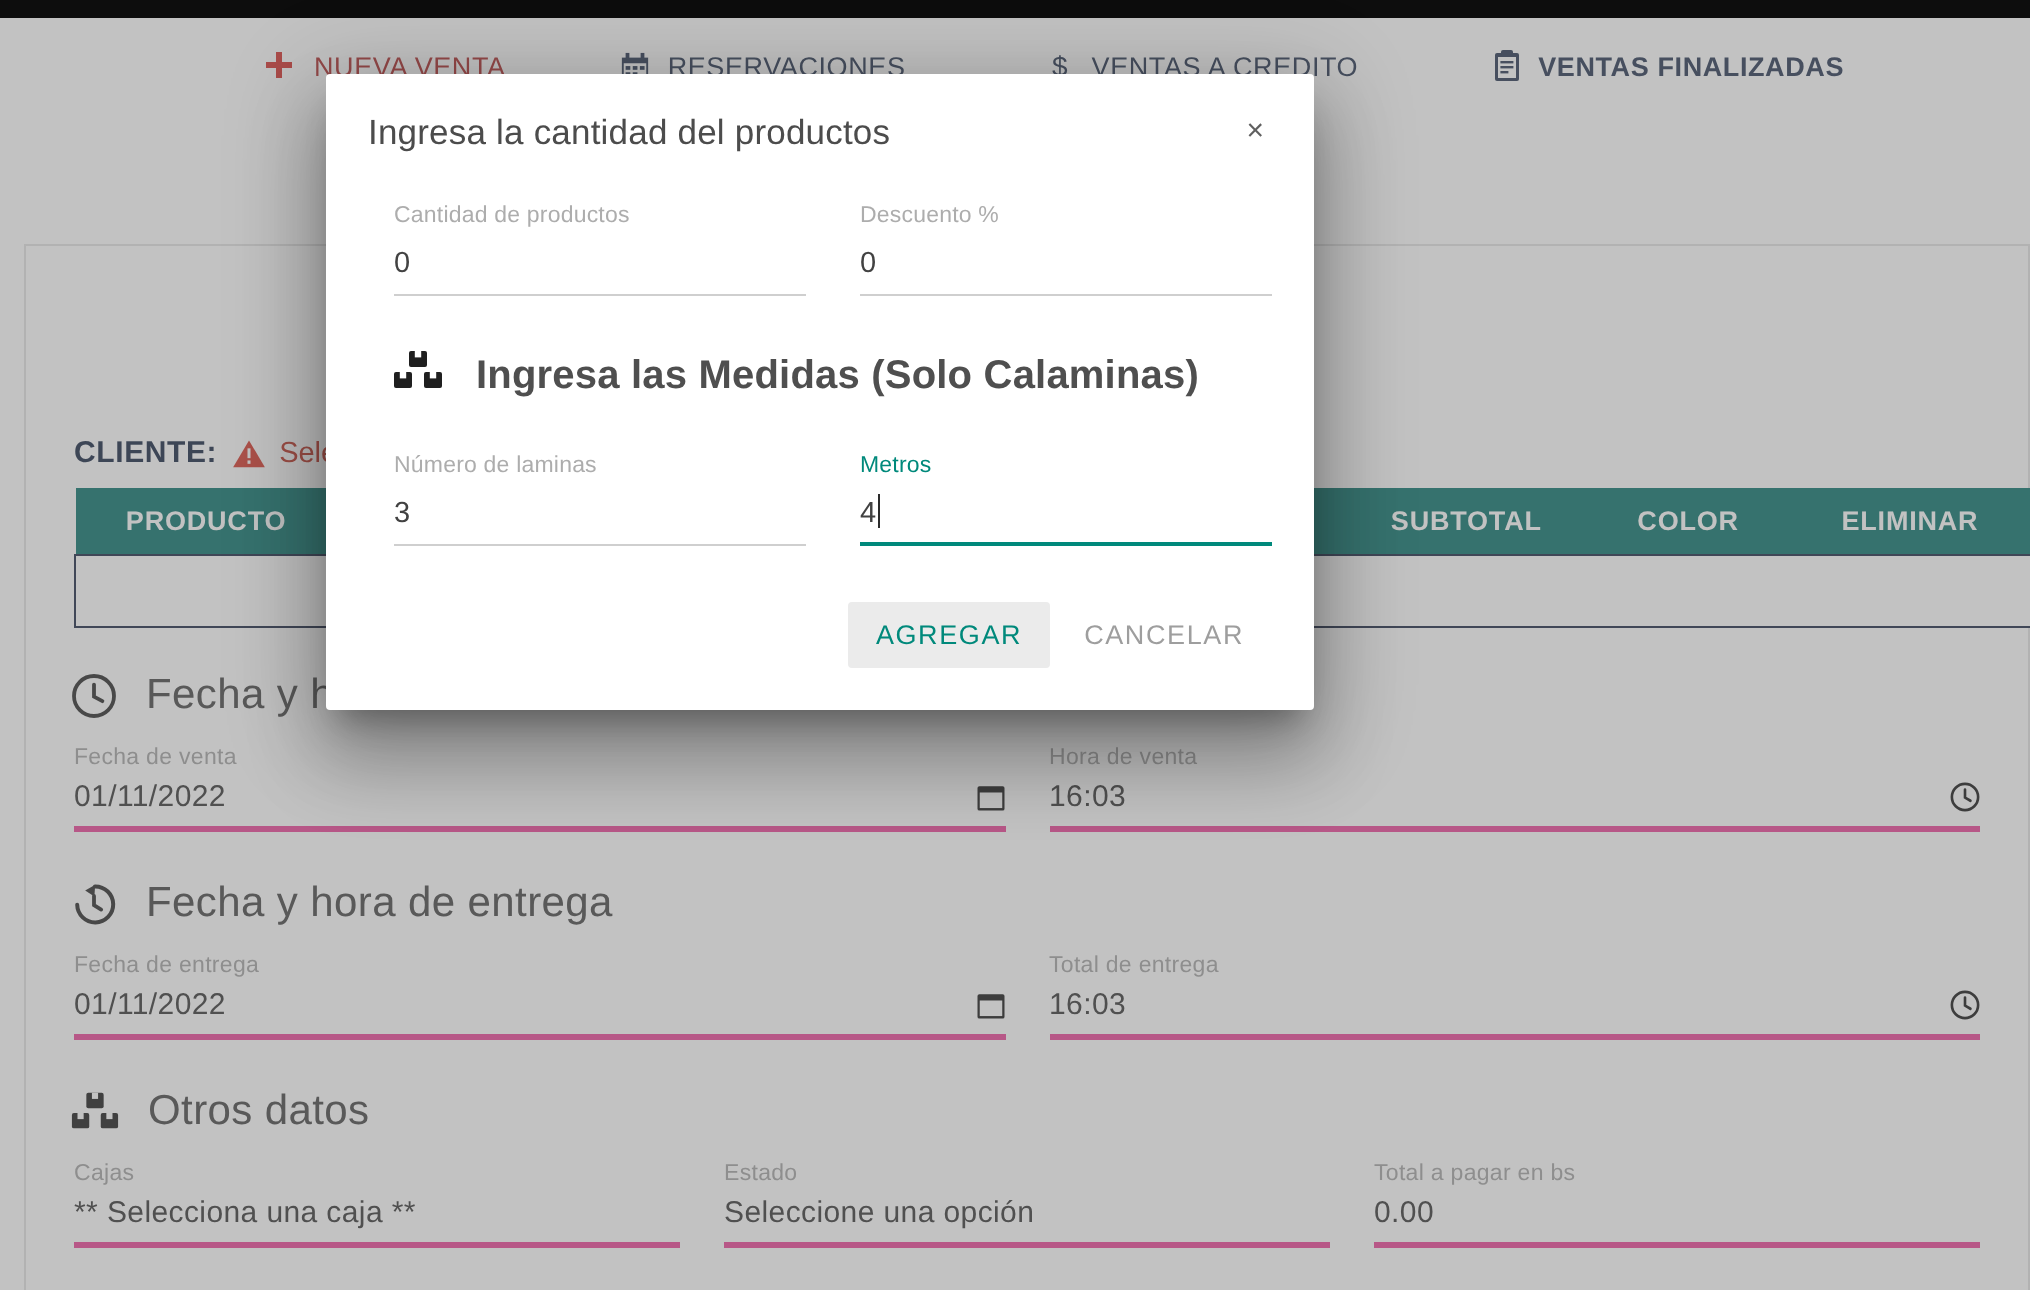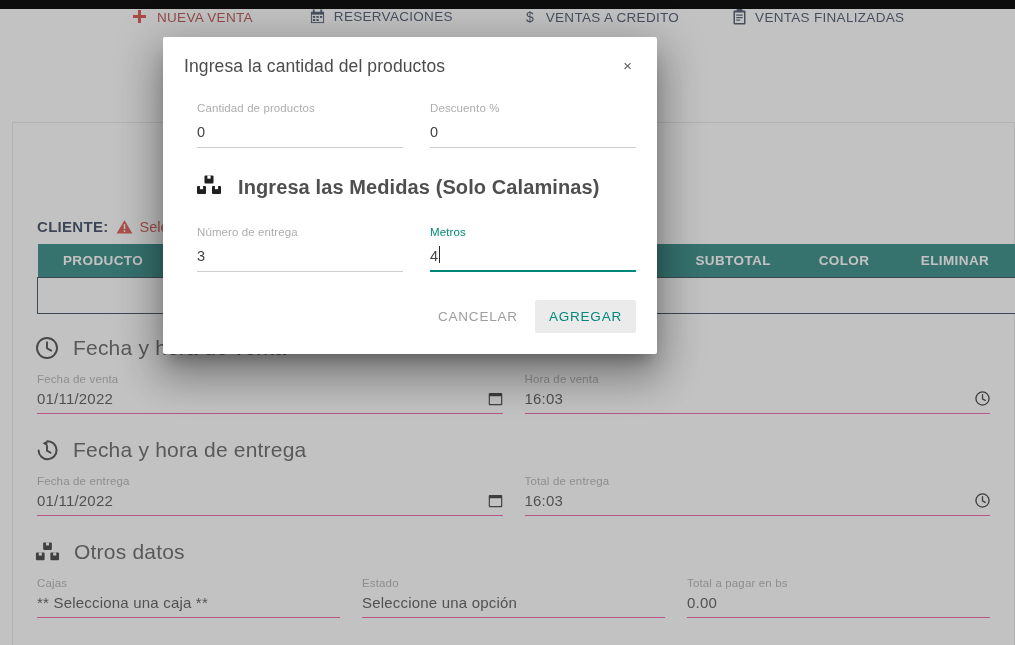--- a/index.html
+++ b/index.html
@@ -38,21 +38,21 @@
   }
 
   
   .topnav {
     position: absolute;
     top: 0; left: 0;
     width: 1001px;
     height: 48px;
     background: #ffffff;
     display: flex;
-    align-items: flex-start;
+    align-items: center;
   }
   .nav-item {
     display: flex;
     align-items: center;
     gap: 9px;
     font-size: 13.5px;
     letter-spacing: .3px;
     color: #2b3a55;
     white-space: nowrap;
   }
@@ -158,21 +158,21 @@
     font-size: 11.5px;
     color: #a6a6a6;
     letter-spacing: .15px;
     display: block;
     margin-bottom: 5px;
   }
   .field .fvalue-wrap {
     display: flex;
     align-items: center;
     justify-content: space-between;
-    border-bottom: 1px solid #ec4899;
+    border-bottom: 3px solid #ec4899;
     padding-bottom: 6px;
   }
   .field .fvalue {
     font-size: 15px;
     color: #3b3b3b;
     letter-spacing: .2px;
   }
   .field .fadorn { display: inline-flex; align-items: center; }
 
   .field-row.three .field { flex: 1 1 0; }
@@ -339,21 +339,21 @@
 
       <div class="nav-item" style="margin-left:73px;">
         <span class="nav-ico">
           <svg width="11" height="16" viewBox="0 0 11 16">
             <text x="0" y="13" font-family="Liberation Sans, sans-serif" font-size="14" fill="#2b3a55">$</text>
           </svg>
         </span>
         <span class="nav-label">VENTAS A CREDITO</span>
       </div>
 
-      <div class="nav-item" style="margin-left:54px;">
+      <div class="nav-item" style="margin-left:68px;font-weight:bold;">
         <span class="nav-ico">
           <svg width="13" height="16" viewBox="0 0 13 16">
             <rect x="0.5" y="1.5" width="12" height="14" rx="1" fill="#2b3a55"></rect>
             <rect x="2" y="3.5" width="9" height="10.5" fill="#ffffff"></rect>
             <rect x="3.5" y="0" width="6" height="3" rx="1" fill="#2b3a55"></rect>
             <rect x="3.2" y="5.5" width="6.5" height="1.2" fill="#2b3a55"></rect>
             <rect x="3.2" y="8" width="6.5" height="1.2" fill="#2b3a55"></rect>
             <rect x="3.2" y="10.5" width="4" height="1.2" fill="#2b3a55"></rect>
           </svg>
         </span>
@@ -543,34 +543,34 @@
             <rect x="3.9" y="11.5" width="3.2" height="3.2" fill="#ffffff"></rect>
             <rect x="16" y="11.5" width="9" height="8" rx="1" fill="#1f1f1f"></rect>
             <rect x="18.9" y="11.5" width="3.2" height="3.2" fill="#ffffff"></rect>
           </svg>
         </span>
         <span class="mh-text">Ingresa las Medidas (Solo Calaminas)</span>
       </div>
 
       <div class="dlg-fields">
         <div class="dlg-field">
-          <span class="dlabel">Número de entrega</span>
+          <span class="dlabel">Número de laminas</span>
           <input class="dinput" type="text" value="3" style="">
         </div>
         <div class="dlg-field focused caret-wrap">
           <span class="dlabel">Metros</span>
           <div class="caret-wrap" style="position:relative;">
             <input class="dinput" type="text" value="4" style="">
             <span class="caret"></span>
           </div>
         </div>
       </div>
 
     </div>
 
     <div class="dlg-actions">
+      <button class="btn btn-agregar">AGREGAR</button>
       <button class="btn btn-cancelar">CANCELAR</button>
-      <button class="btn btn-agregar">AGREGAR</button>
     </div>
 
   </div>
 
 </div>
 
 </body></html>

